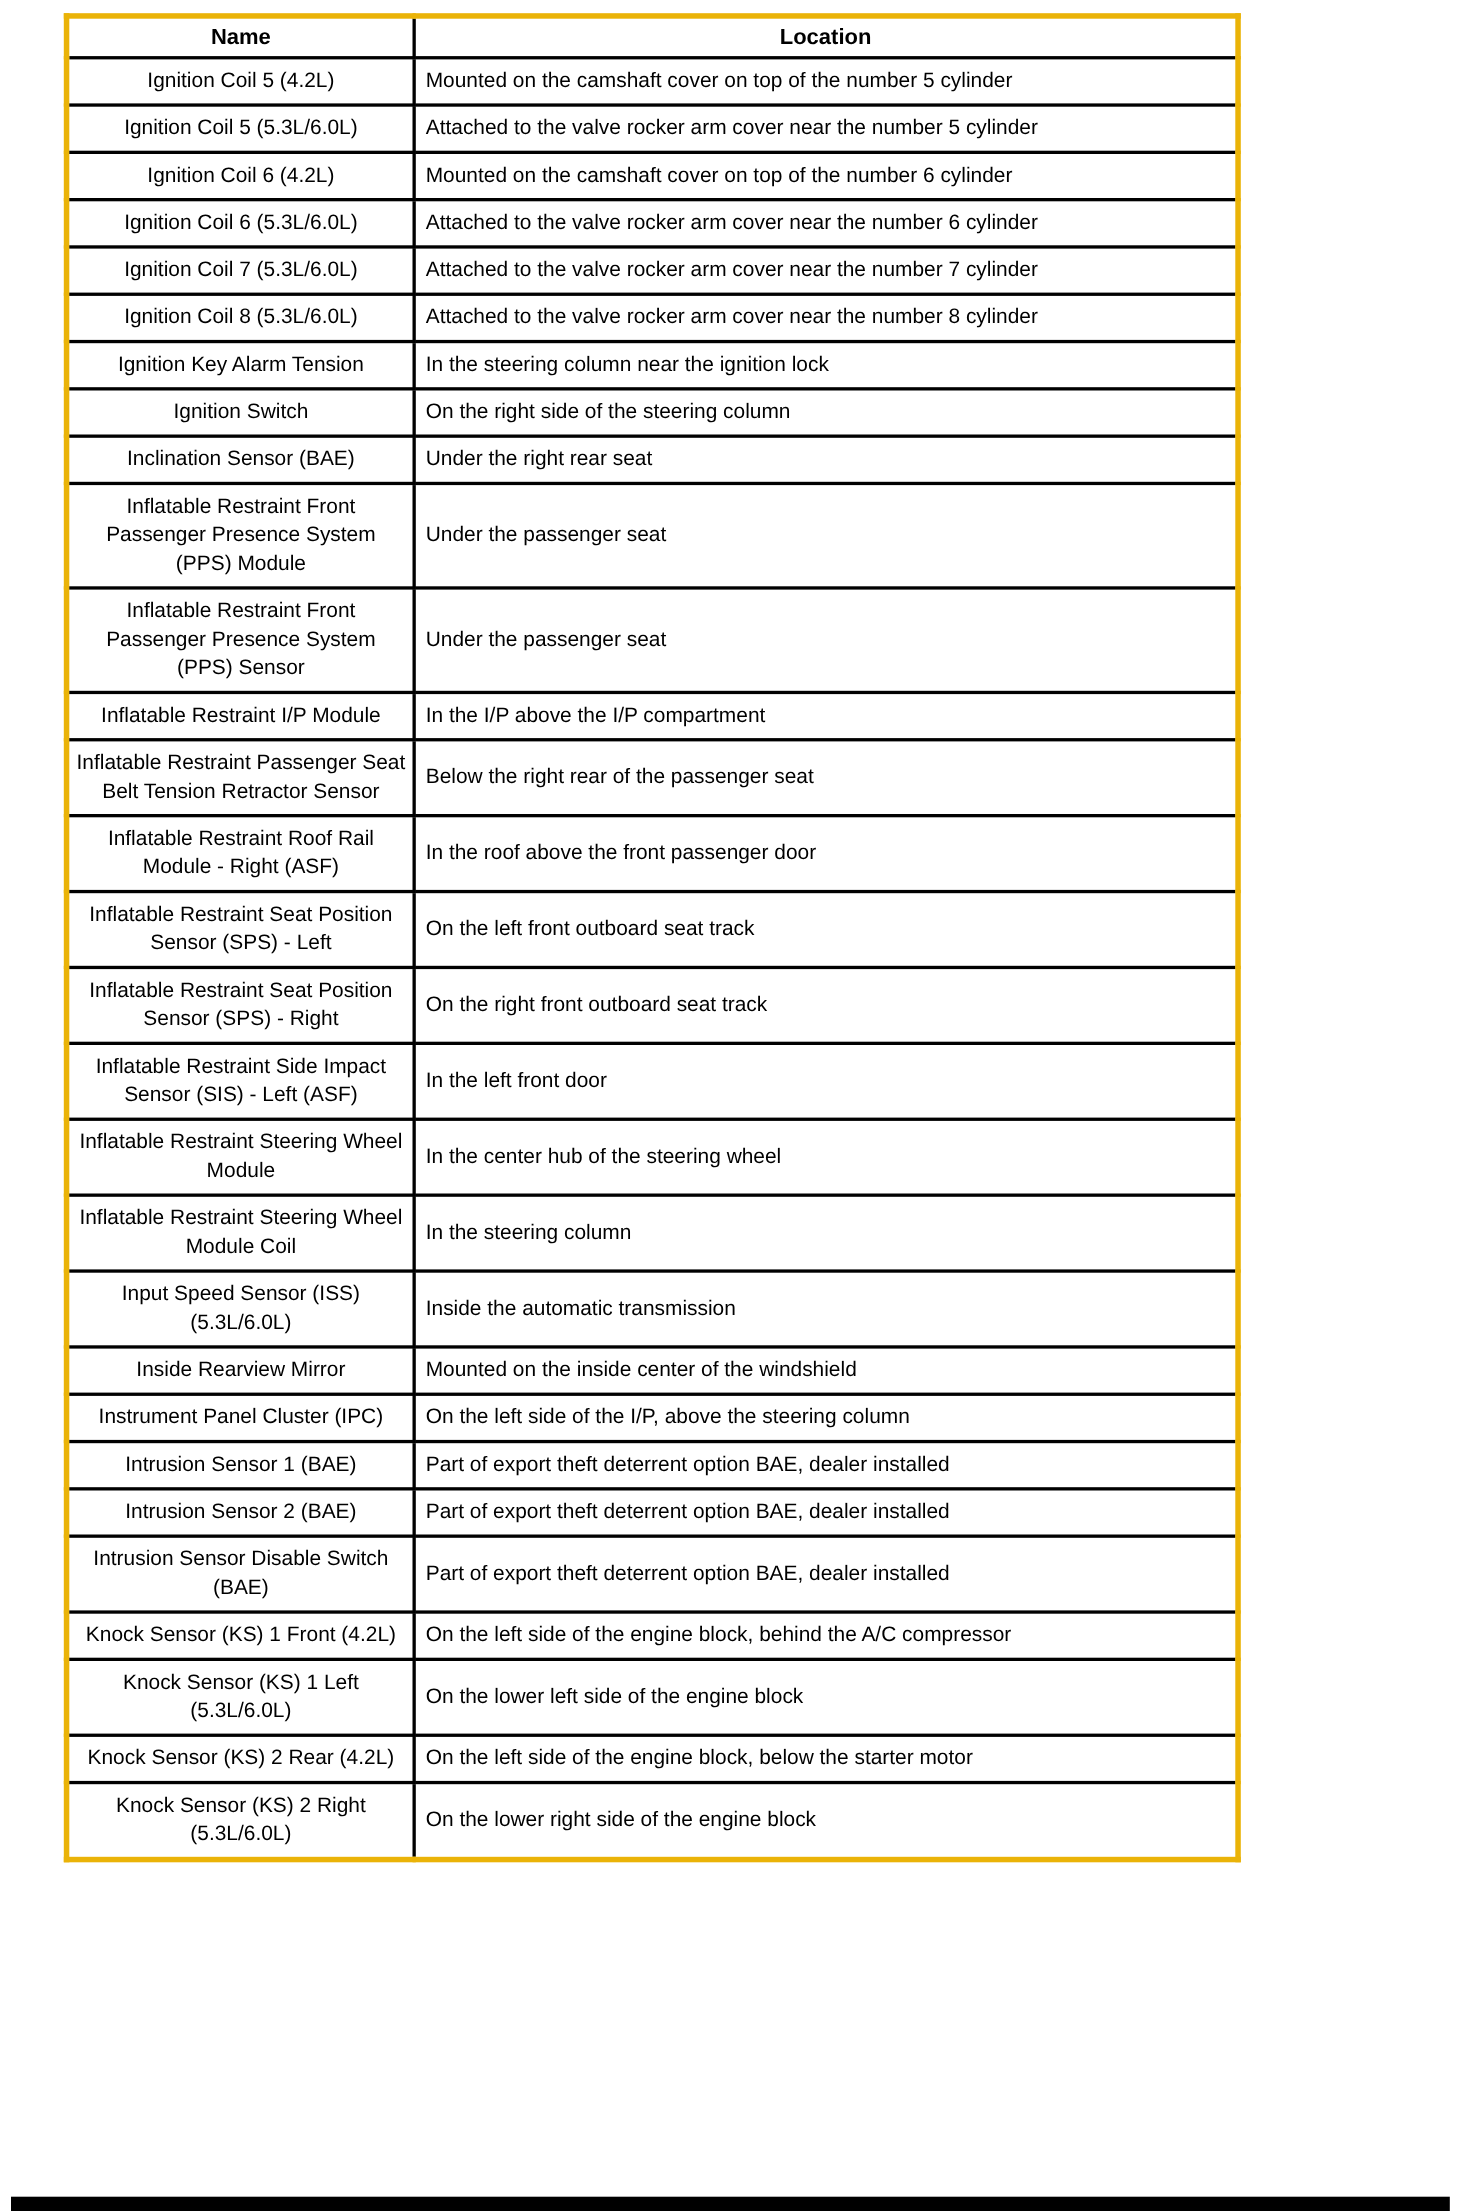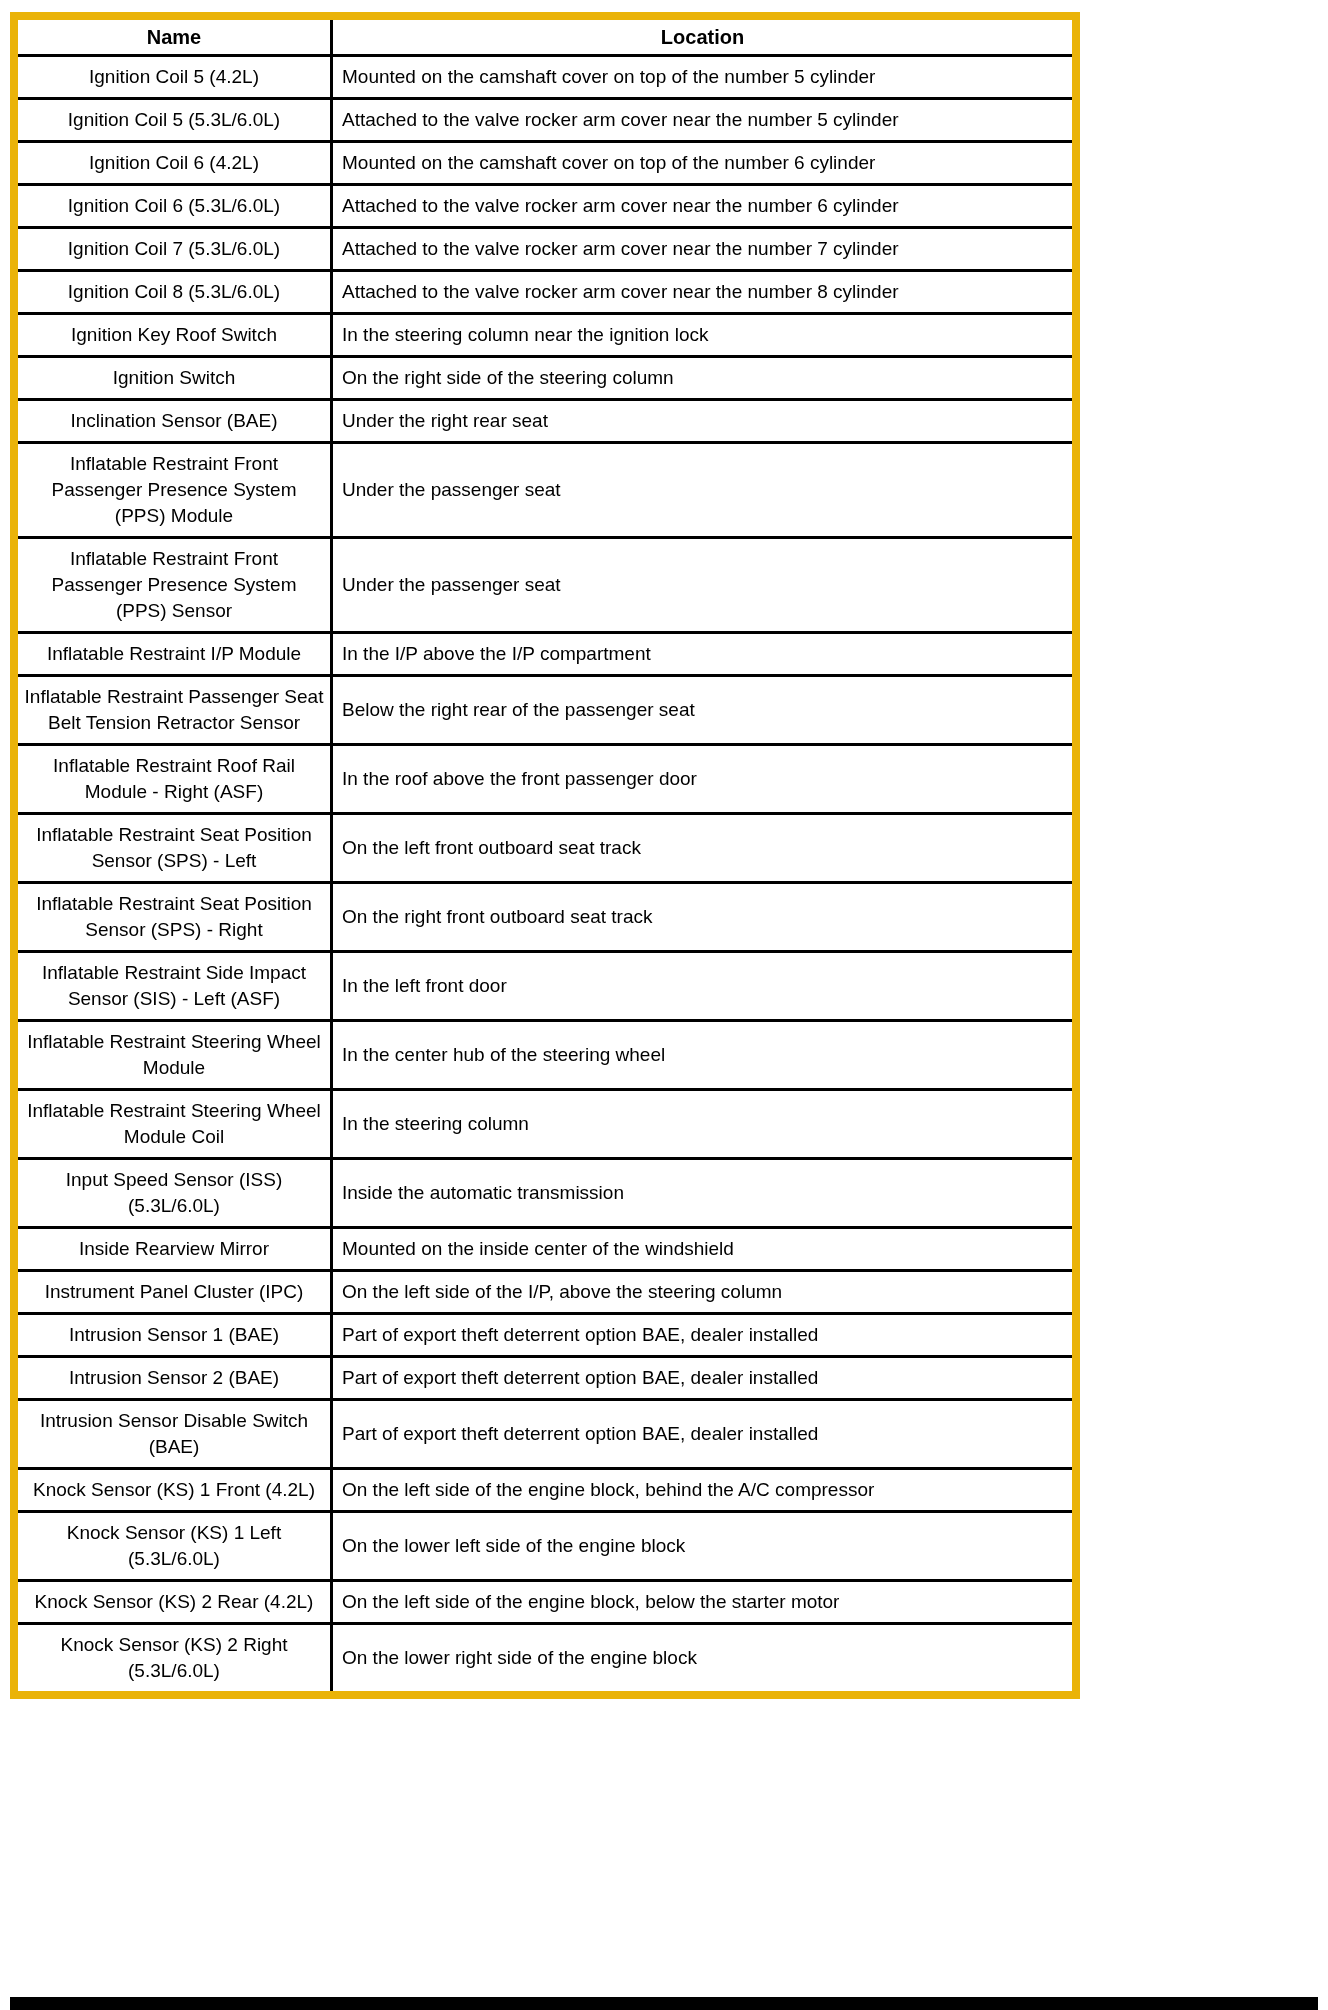--- a/index.html
+++ b/index.html
@@ -16,22 +16,23 @@
     color: #000000;
     -webkit-font-smoothing: antialiased;
   }
   .page {
     padding: 12px 10px 0 10px;
   }
   table.loc-table {
     border-collapse: collapse;
     table-layout: fixed;
     width: 1070px;
-    border: 8px solid #eab308;
+    border: 5px solid #eab308;
     background: #fff;
+    margin-left: 48px;
   }
   .loc-table th,
   .loc-table td {
     border: 3px solid #000;
     vertical-align: middle;
     padding: 7px 6px;
     font-size: 19px;
     line-height: 26px;
     overflow: hidden;
   }
@@ -91,21 +92,21 @@
         </tr>
         <tr>
           <td class="name-cell">Ignition Coil 7 (5.3L/6.0L)</td>
           <td class="loc-cell">Attached to the valve rocker arm cover near the number 7 cylinder</td>
         </tr>
         <tr>
           <td class="name-cell">Ignition Coil 8 (5.3L/6.0L)</td>
           <td class="loc-cell">Attached to the valve rocker arm cover near the number 8 cylinder</td>
         </tr>
         <tr>
-          <td class="name-cell">Ignition Key Roof Switch</td>
+          <td class="name-cell">Ignition Key Alarm Tension</td>
           <td class="loc-cell">In the steering column near the ignition lock</td>
         </tr>
         <tr>
           <td class="name-cell">Ignition Switch</td>
           <td class="loc-cell">On the right side of the steering column</td>
         </tr>
         <tr>
           <td class="name-cell">Inclination Sensor (BAE)</td>
           <td class="loc-cell">Under the right rear seat</td>
         </tr>

